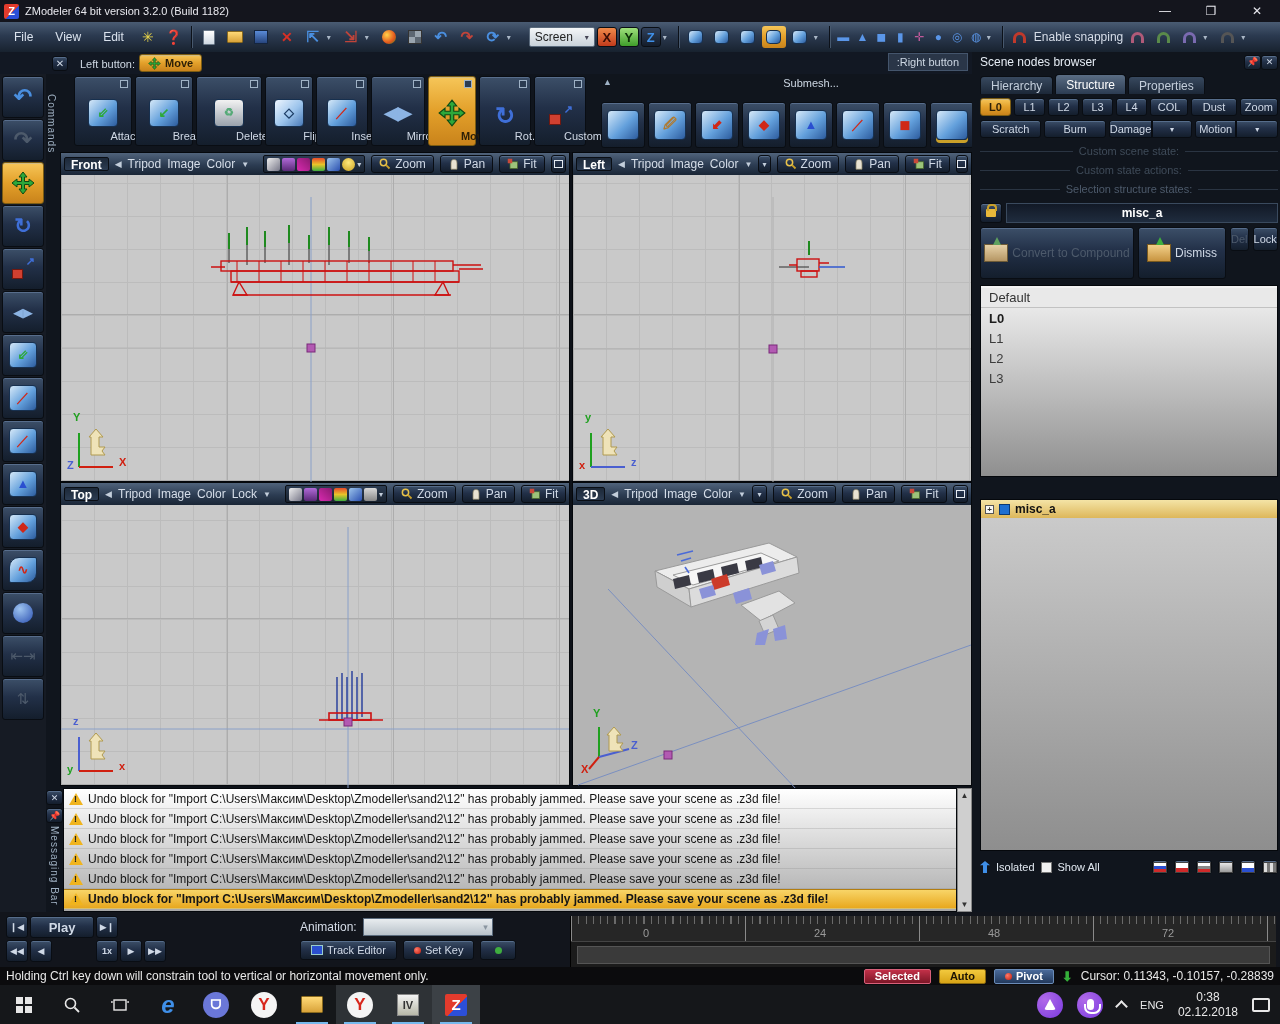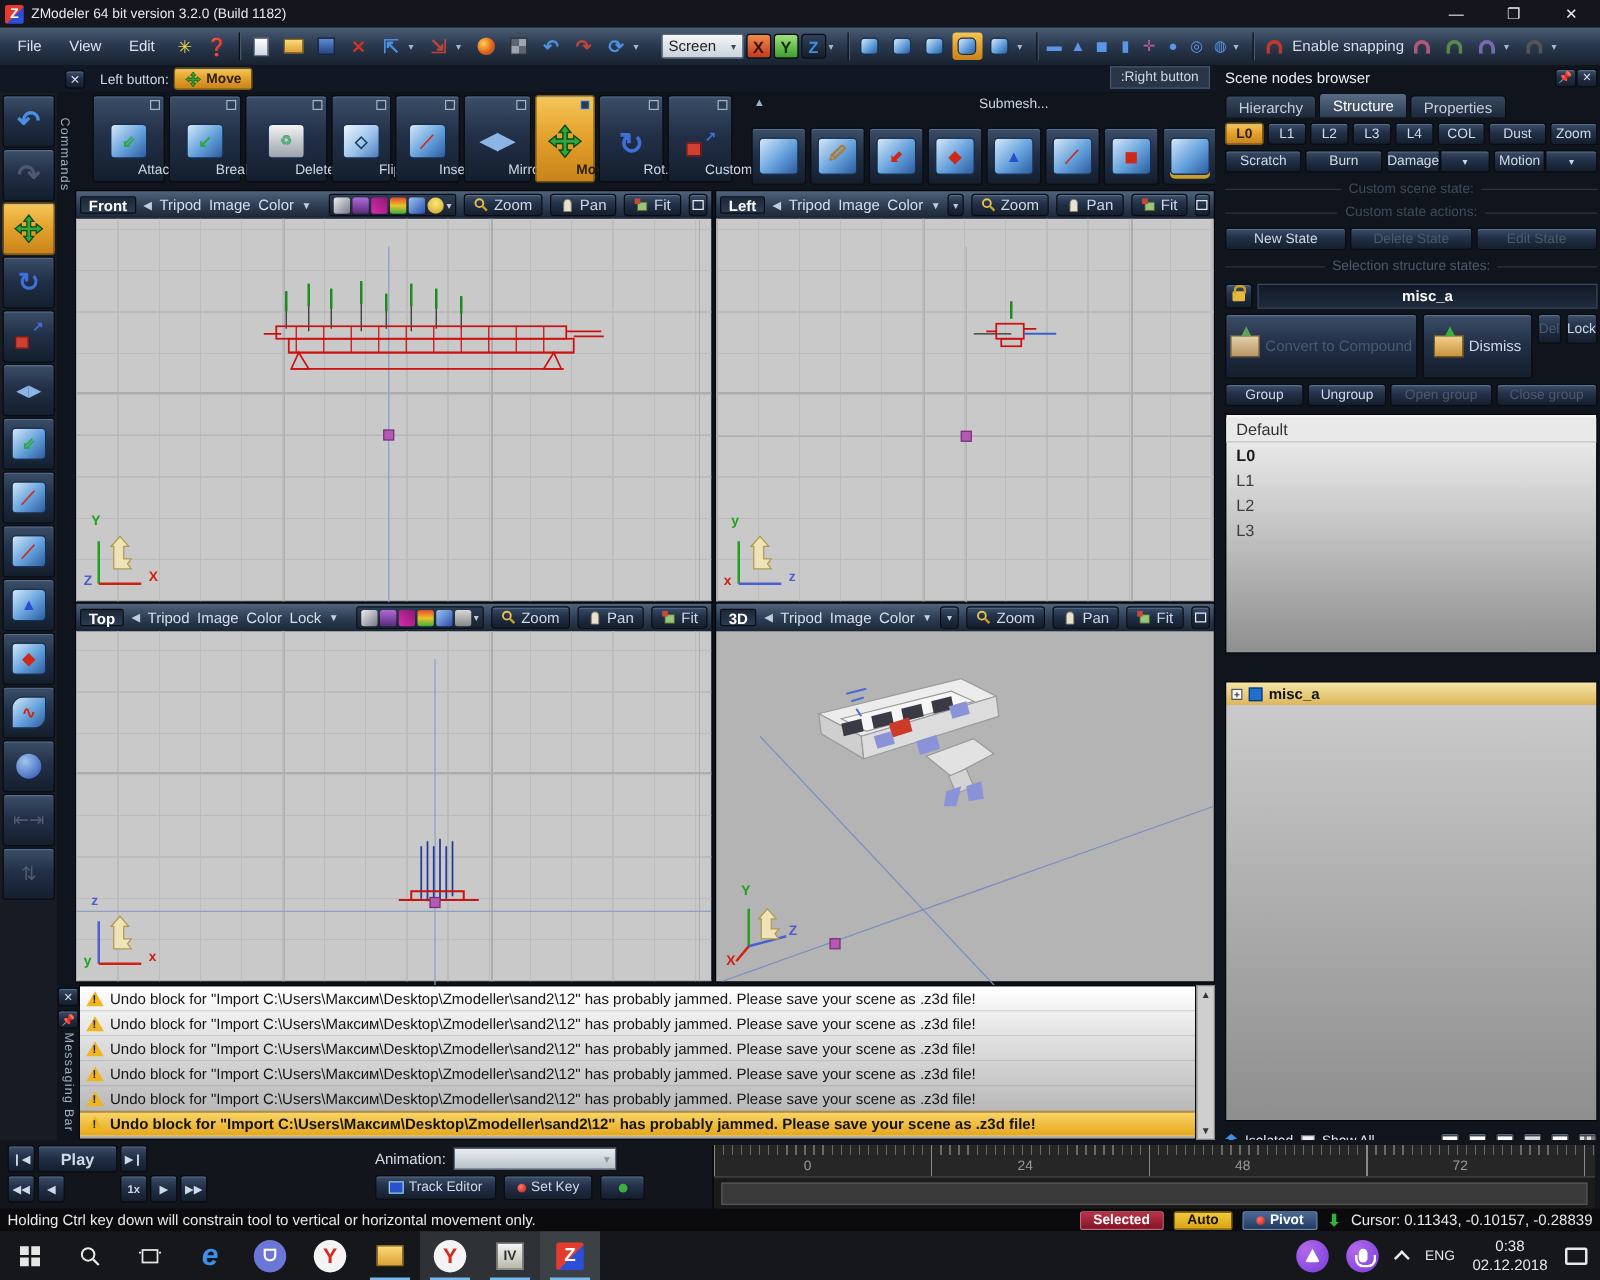--- a/index.html
+++ b/index.html
@@ -821,51 +821,40 @@
         <span class="btn">Damage</span>
         <span class="btn dd">▾</span>
       </span>
       <span class="ddwrap">
         <span class="btn">Motion</span>
         <span class="btn dd">▾</span>
       </span>
     </div>
     <div class="dimlabel">Custom scene state:</div>
     <div class="dimlabel">Custom state actions:</div>
-    <div class="prow" style="margin-top:6px;">
-      <span class="btn">New State</span>
-      <span class="btn dim">Delete State</span>
-      <span class="btn dim">Edit State</span>
-    </div>
     <div class="dimlabel" style="color:#4d5a6b;">Selection structure states:</div>
     <div class="noderow">
       <span class="btn lockic">
           <span class="padlock"></span>
         </span>
       <span class="namebar">misc_a</span>
     </div>
     <div class="cmprow">
       <span class="btn bigb dim">
         <span class="box-ic" style="filter:grayscale(.4);"></span>
         <span>Convert to Compound</span>
         </span>
       <span class="btn" style="width:88px;height:52px;font-size:12px;">
         <span class="box-ic"></span>
         <span>Dismiss</span>
         </span>
       <span class="dl-col">
         <span class="btn dim">Del</span>
         <span class="btn">Lock</span>
       </span>
-    </div>
-    <div class="prow">
-      <span class="btn">Group</span>
-      <span class="btn">Ungroup</span>
-      <span class="btn dim" style="flex:1.3;">Open group</span>
-      <span class="btn dim" style="flex:1.3;">Close group</span>
     </div>
     <div class="states">
       <div class="st-item sel">Default</div>
       <div class="st-item bold">L0</div>
       <div class="st-item">L1</div>
       <div class="st-item">L2</div>
       <div class="st-item">L3</div>
     </div>
     <div class="treewrap">
       <div class="tree-hd">

